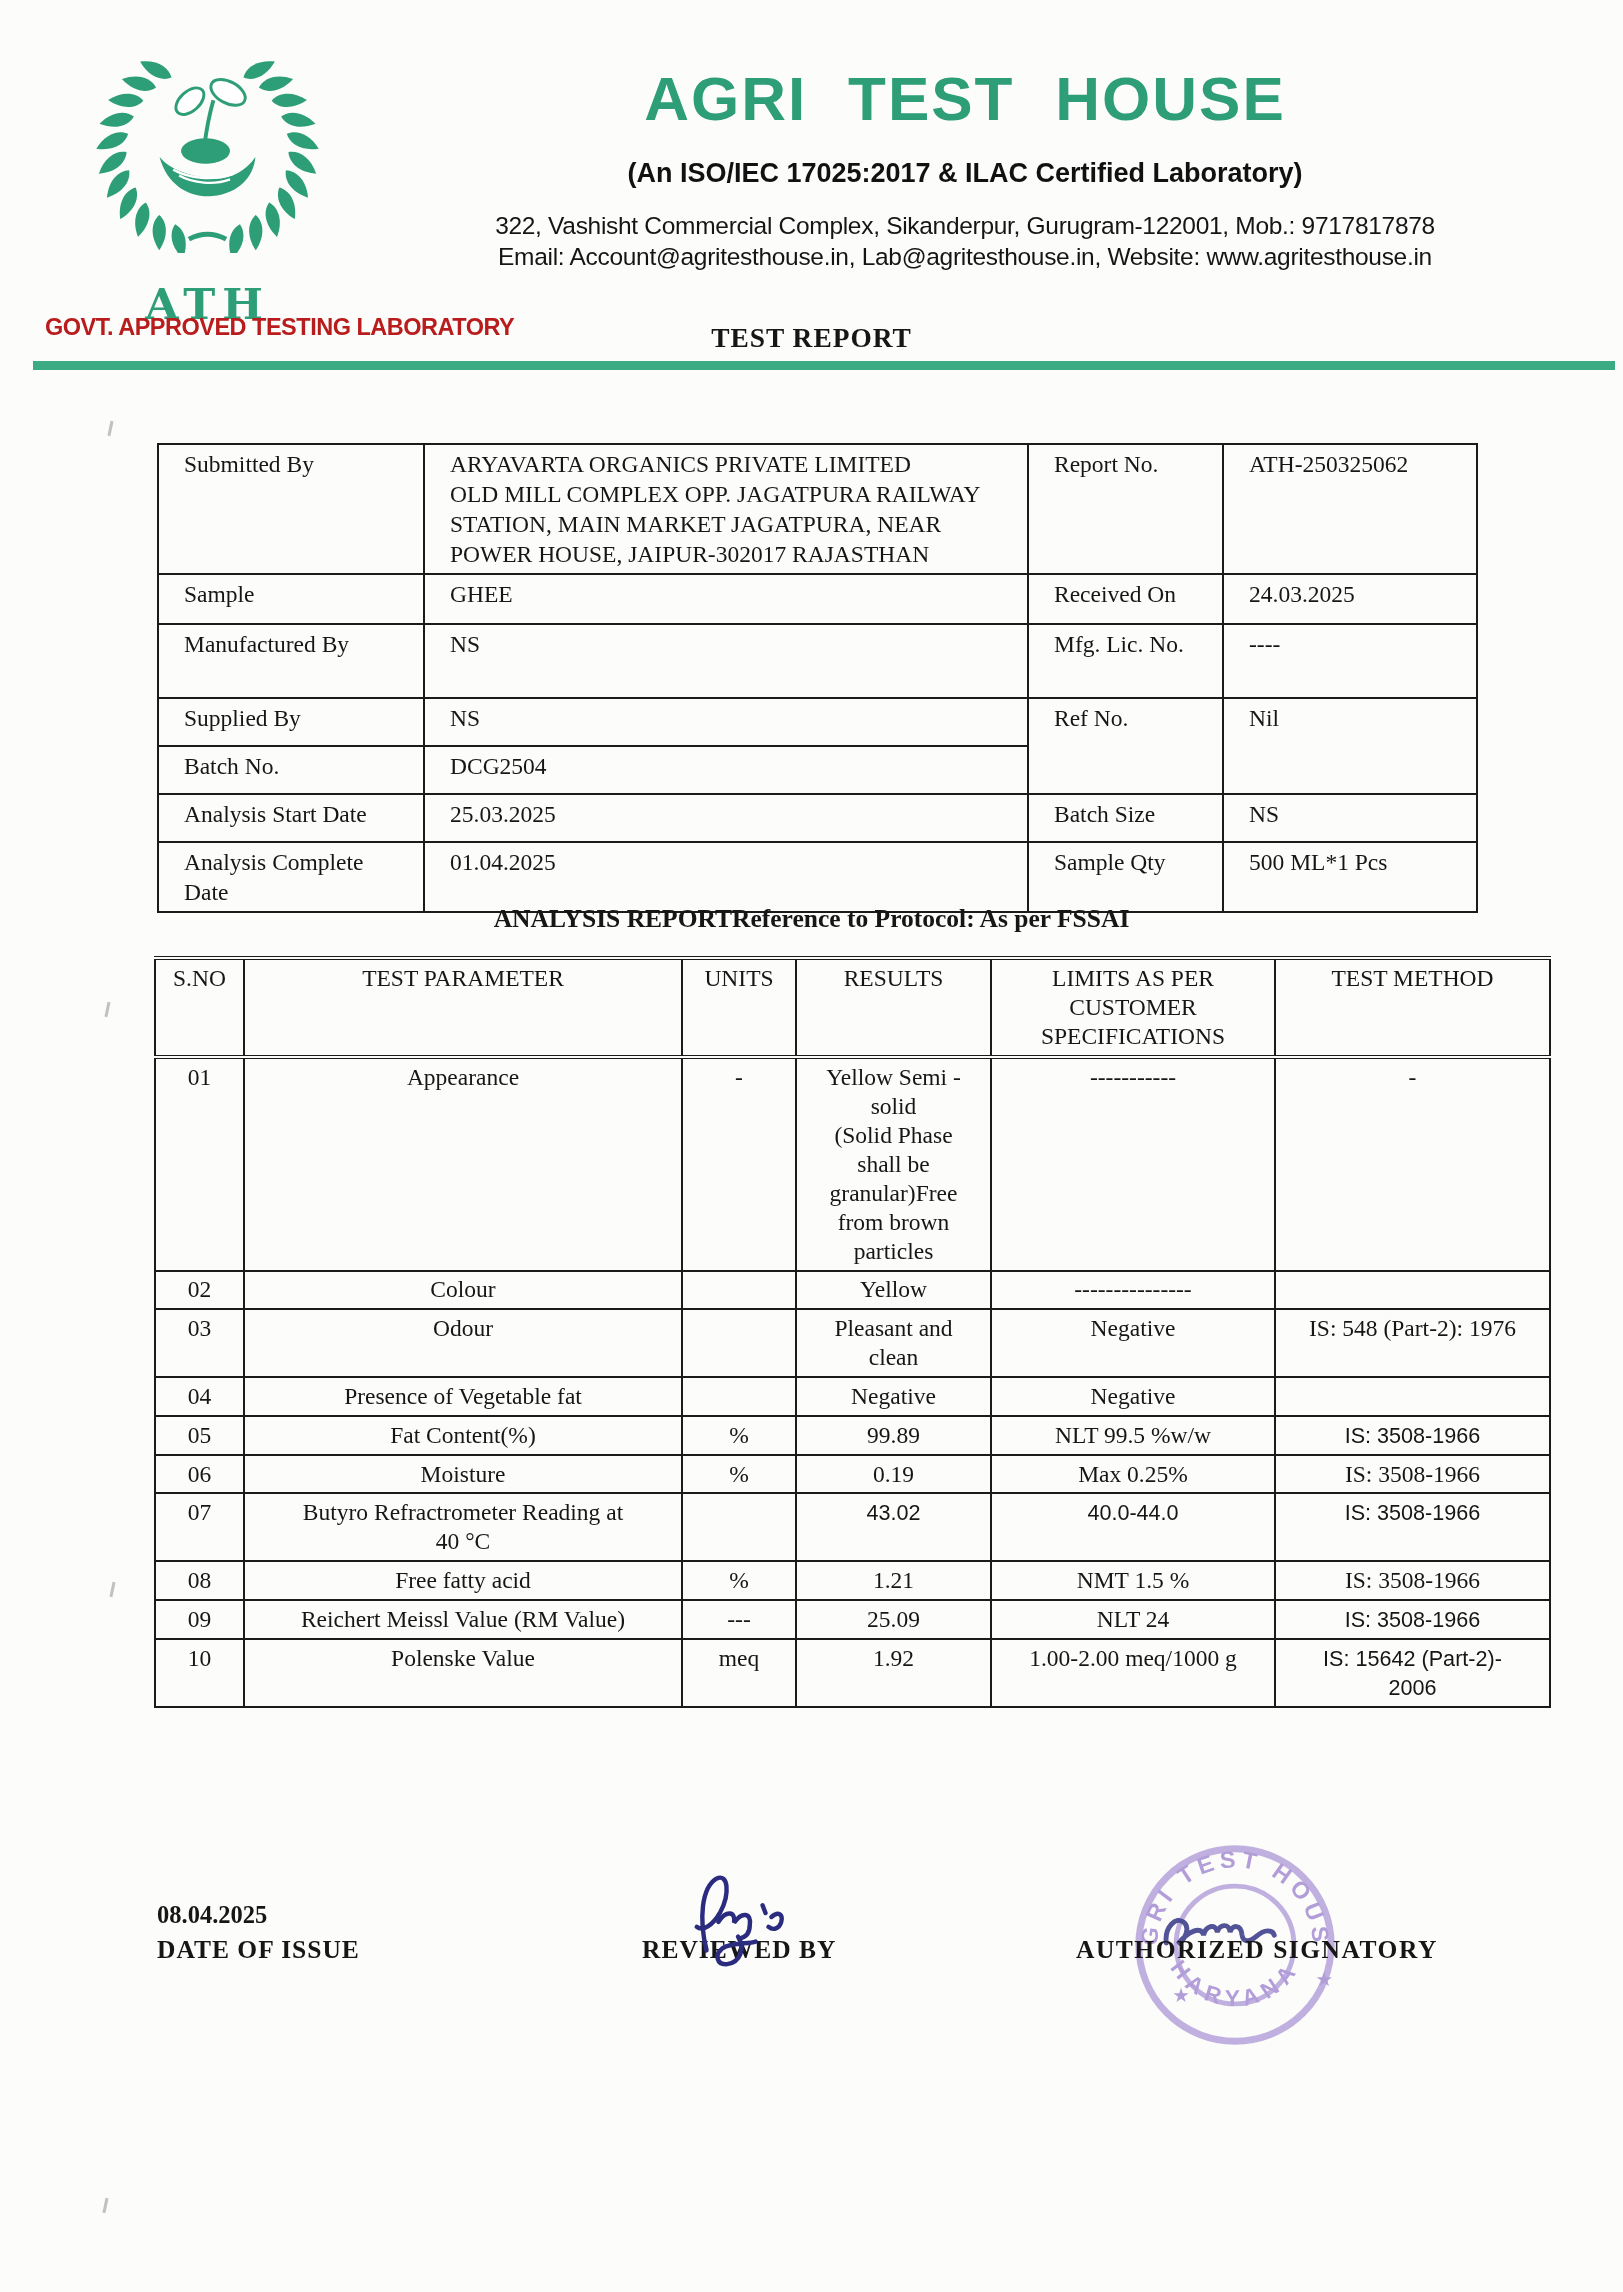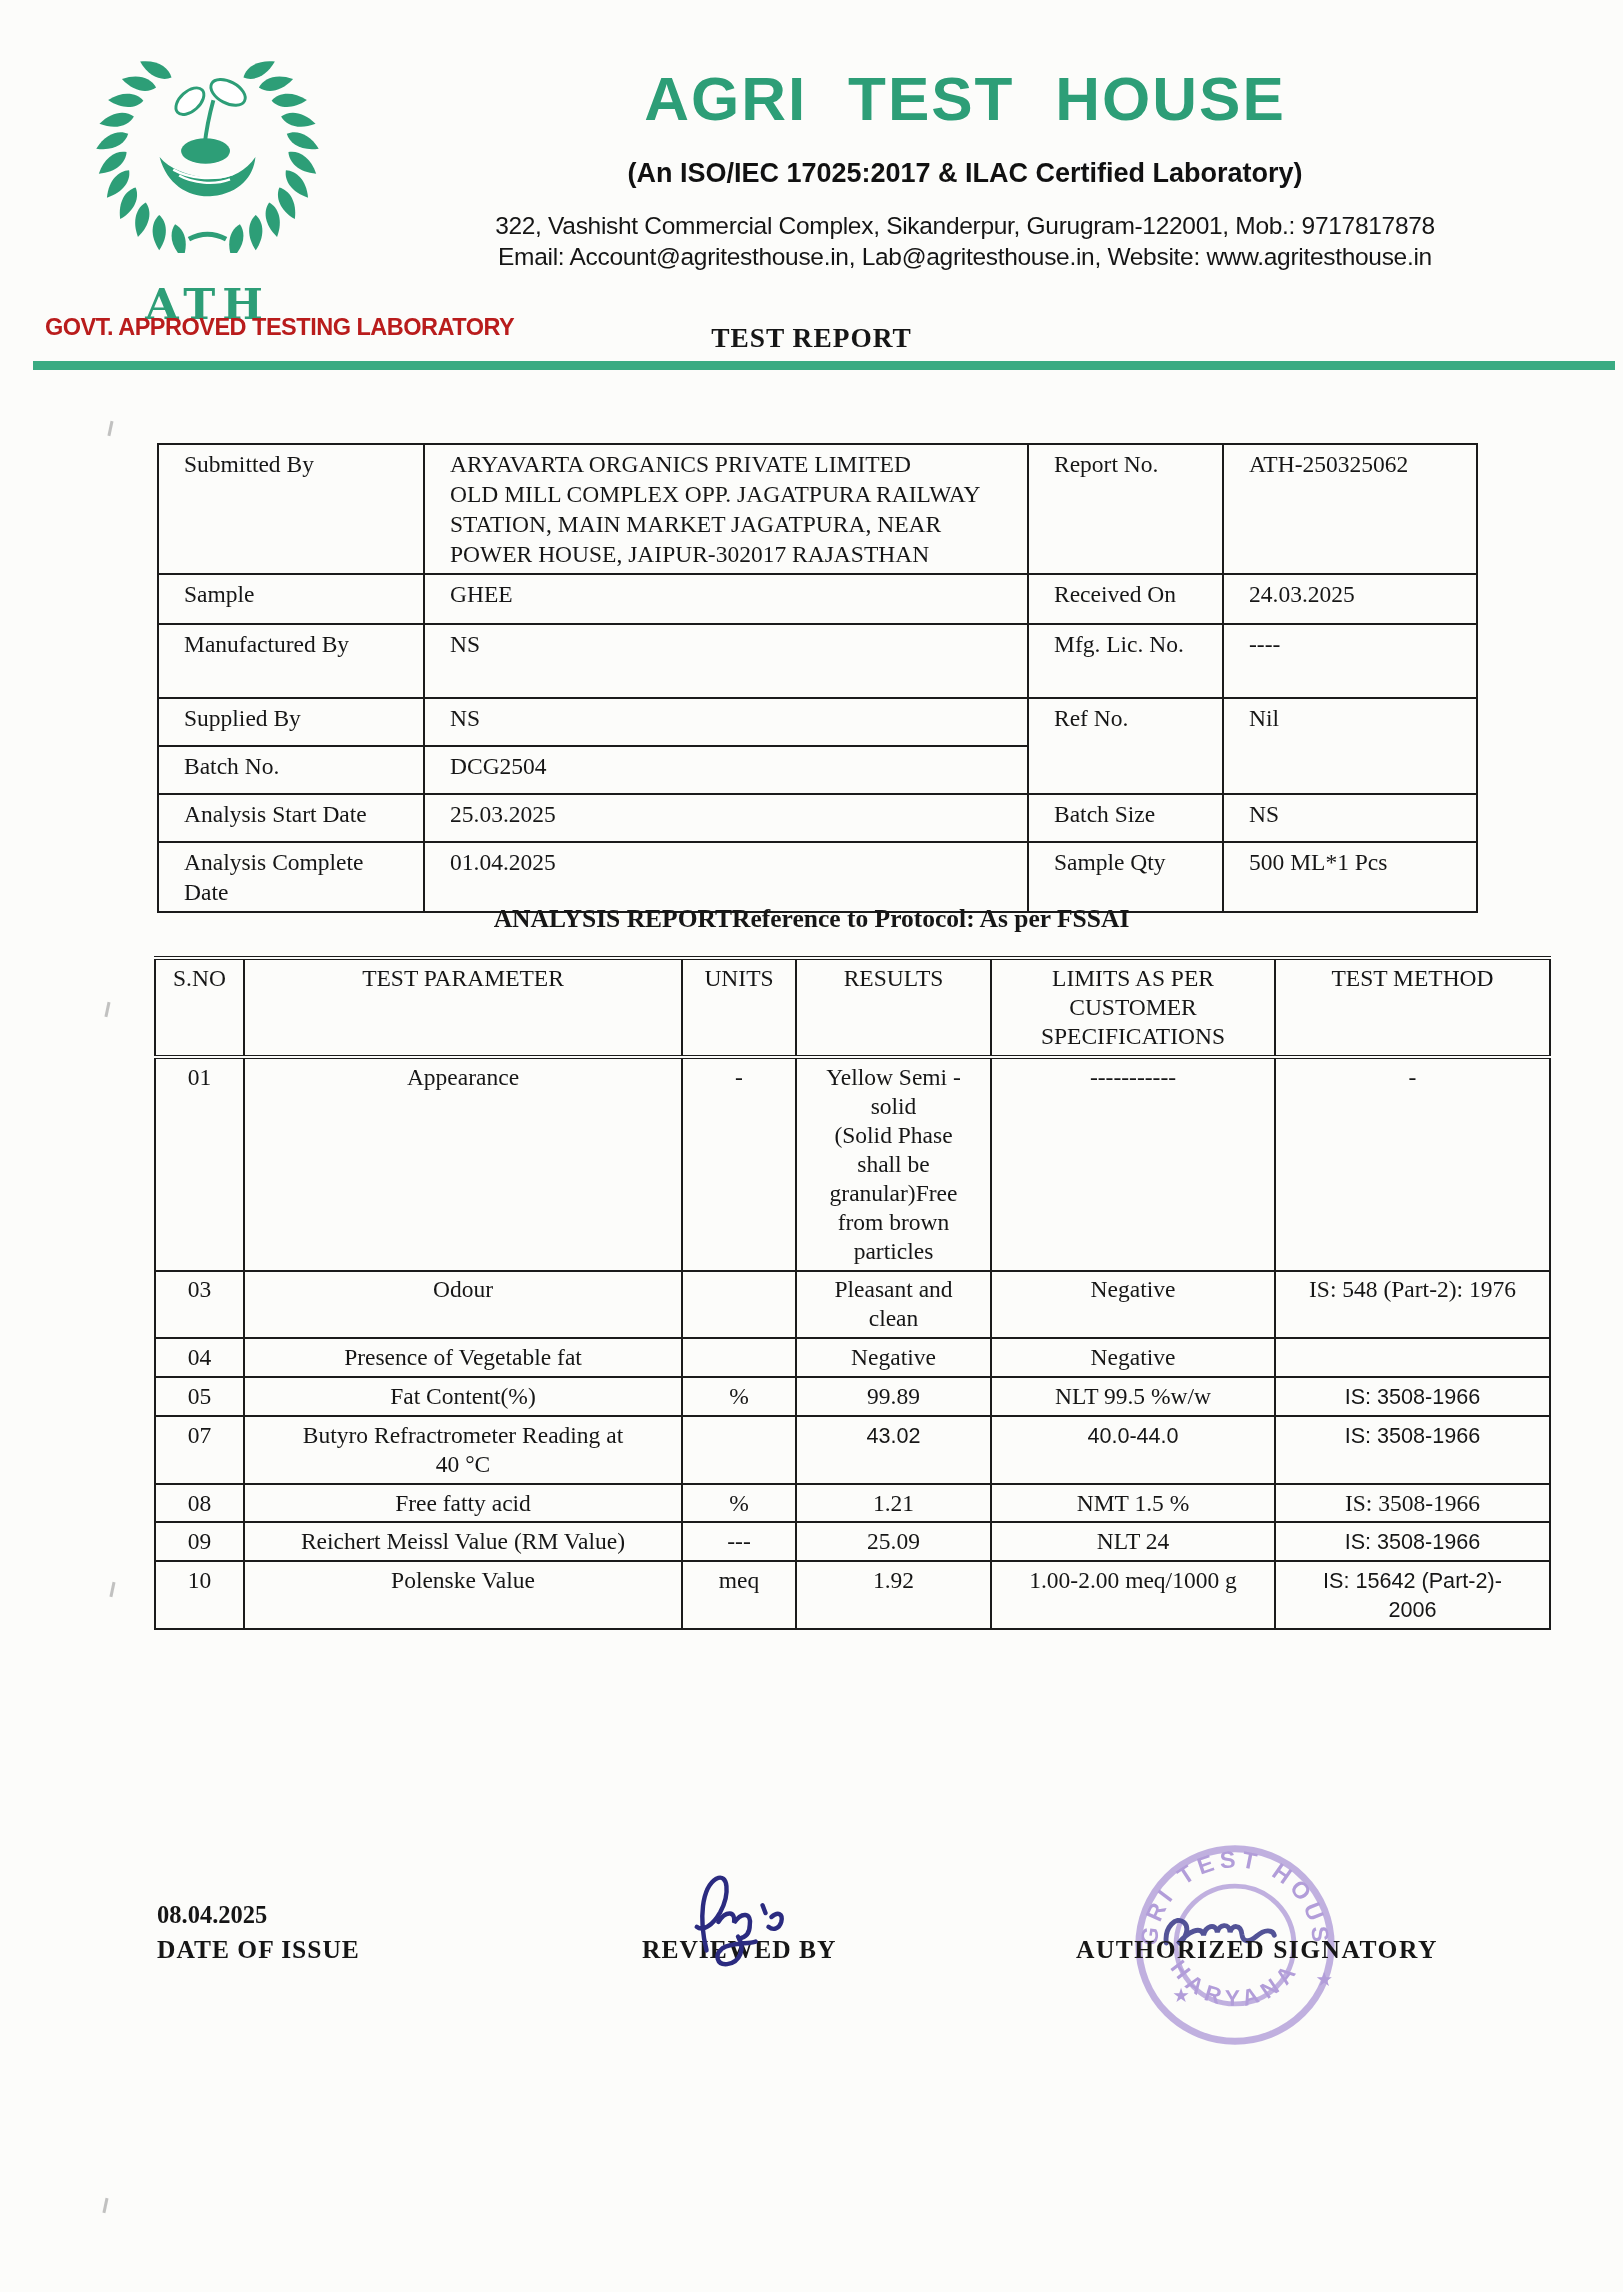--- a/index.html
+++ b/index.html
@@ -200,20 +200,28 @@
     <td class="preline">Yellow Semi -
 solid
 (Solid Phase
 shall be
 granular)Free
 from brown
 particles</td>
     <td>-----------</td>
     <td>-</td>
   </tr>
+  <tr style="height:36px">
+    <td>02</td>
+    <td>Colour</td>
+    <td></td>
+    <td>Yellow</td>
+    <td>---------------</td>
+    <td></td>
+  </tr>
   <tr style="height:61px">
     <td>03</td>
     <td>Odour</td>
     <td></td>
     <td class="preline">Pleasant and
 clean</td>
     <td>Negative</td>
     <td>IS: 548 (Part-2): 1976</td>
   </tr>
   <tr style="height:36px">
@@ -224,20 +232,28 @@
     <td>Negative</td>
     <td></td>
   </tr>
   <tr style="height:35px">
     <td>05</td>
     <td>Fat Content(%)</td>
     <td>%</td>
     <td>99.89</td>
     <td>NLT 99.5 %w/w</td>
     <td class="sans">IS: 3508-1966</td>
+  </tr>
+  <tr style="height:34px">
+    <td>06</td>
+    <td>Moisture</td>
+    <td>%</td>
+    <td>0.19</td>
+    <td>Max 0.25%</td>
+    <td>IS: 3508-1966</td>
   </tr>
   <tr style="height:63px">
     <td>07</td>
     <td class="preline">Butyro Refractrometer Reading at
 40 °C</td>
     <td></td>
     <td class="sans">43.02</td>
     <td class="sans">40.0-44.0</td>
     <td class="sans">IS: 3508-1966</td>
   </tr>

